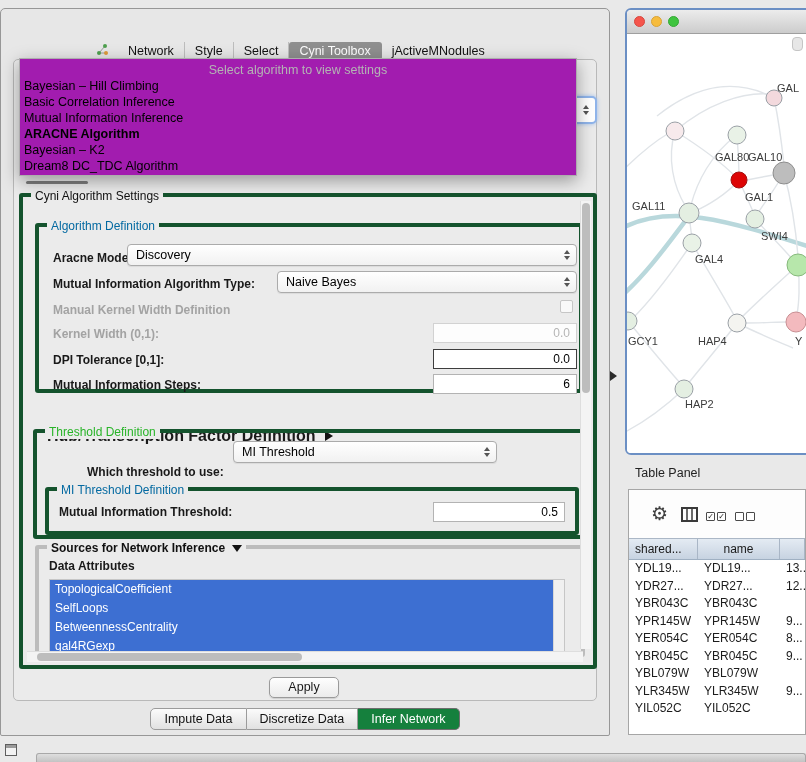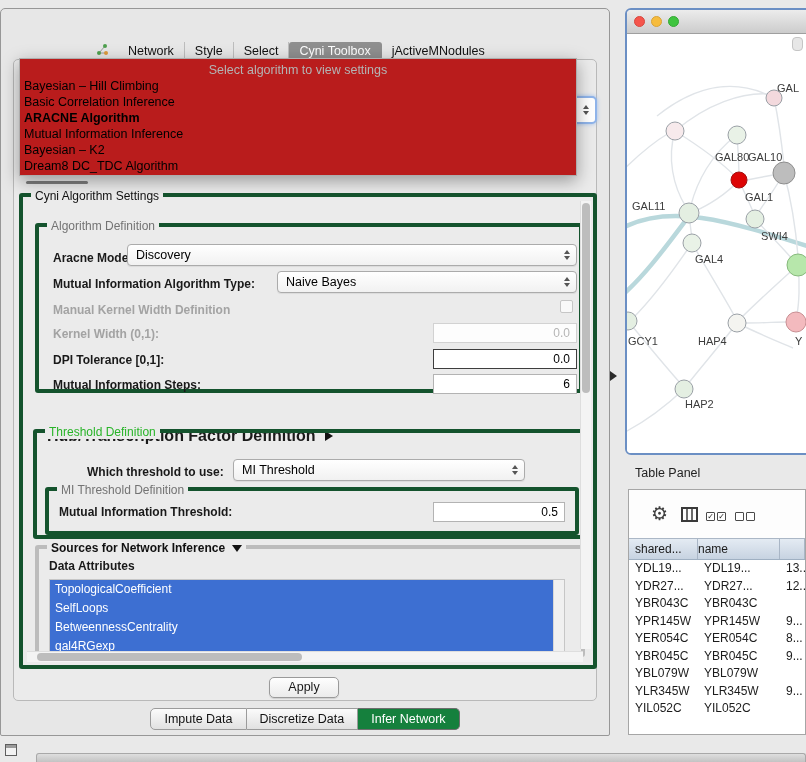--- a/index.html
+++ b/index.html
@@ -21,35 +21,35 @@
   .cp-tabs{position:absolute;left:86px;top:31px;height:21px;display:flex;align-items:center;}
   .cp-tab{display:flex;align-items:center;gap:20px;padding:2px 10px;font-size:12.5px;color:#111;
     border-right:1px solid #bdbdbd;white-space:nowrap;}
   .cp-tab:last-child{border-right:none;}
   .cp-tab.sel{background:#8f8f8f;color:#fff;border-radius:3px;border-right:1px solid transparent;}
 
   .tab-panel{position:absolute;left:12px;top:50px;width:584px;height:642px;background:#ebebeb;
     border:1px solid #b9b9b9;border-radius:5px;}
 
   
-  .algo-popup{position:absolute;left:18px;top:49px;width:558px;height:118px;background:#b91c1c;
+  .algo-popup{position:absolute;left:18px;top:49px;width:558px;height:118px;background:#a21caf;
     border:1px solid #adadad;box-shadow:0 5px 16px rgba(0,0,0,0.35);z-index:50;padding-top:3px;}
   .algo-ph{height:16px;line-height:16px;text-align:center;color:#b4b4b4;font-size:12.5px;}
   .algo-item{height:16px;line-height:16px;padding-left:4px;font-size:12.5px;color:#000;white-space:nowrap;}
   .algo-item.bold{font-weight:bold;}
 
   .combo-remnant{position:absolute;left:562px;top:87px;width:34px;height:28px;background:#fff;
     border:2px solid #8fb4ea;border-radius:5px;box-shadow:0 0 4px #9dbdec;z-index:10;}
   .stub-line{position:absolute;left:25px;top:172px;width:62px;height:3px;background:#7d7d7d;border-radius:2px;}
 
   
   .fs{position:absolute;border:4px solid #14532d;border-radius:3px;background:transparent;}
   .fs > .legend{position:absolute;top:-8px;left:8px;background:#ebebeb;padding:0 4px;font-size:12px;
     line-height:14px;white-space:nowrap;color:#111;}
-  .legend.blue{color:#737373;text-align:center;}
+  .legend.blue{color:#0369a1;text-align:center;}
   .legend.green{color:#28b428;}
   .legend.srcleg{font-weight:bold;display:flex;align-items:center;}
 
   .fs-settings{left:18px;top:184px;width:578px;height:476px;}
   .fs-alg{left:12px;top:26px;width:548px;height:170px;}
   .fs-threshold{left:10px;top:232px;width:552px;height:110px;}
   .fs-mi{left:8px;top:54px;width:534px;height:48px;}
   .fs-sources{left:12px;top:348px;width:550px;height:112px;border-color:#bcbcbc;}
 
   .lbl{position:absolute;font-weight:bold;color:#191919;white-space:nowrap;font-size:12px;}
@@ -120,21 +120,21 @@
   .tp-gear{position:absolute;left:22px;top:14px;font-size:19px;color:#3e3e3e;line-height:20px;}
   .tp-colicon{position:absolute;left:52px;top:17px;}
   .pair{position:absolute;top:22px;display:flex;gap:2px;}
   .pbox{width:9px;height:9px;border:1px solid #4a4a4a;border-radius:1px;font-size:8px;line-height:8px;
     text-align:center;color:#222;background:#fff;}
   .tp-head{display:flex;height:22px;background:linear-gradient(#e4ebf3,#c7d3e1);
     border-top:1px solid #abb7c6;border-bottom:1px solid #9fb0c2;align-items:center;font-size:12px;}
   .tp-head .tp-cell{border-right:1px solid #a9b6c6;height:100%;line-height:20px;overflow:hidden;white-space:nowrap;}
   .tp-cell.c0{width:69px;padding-left:6px;}
   .tp-cell.c1{width:82px;padding-left:6px;}
-  .tp-head .tp-cell.c1{text-align:left;padding-left:0;}
+  .tp-head .tp-cell.c1{text-align:center;padding-left:0;}
   .tp-cell.c2{flex:1;padding-left:6px;}
   .tp-row{display:flex;height:17.5px;line-height:17.5px;font-size:12px;color:#1c1c1c;}
   .tp-row .tp-cell{overflow:hidden;white-space:nowrap;}
 
   
   .split-arrow{position:absolute;left:610px;top:371px;width:0;height:0;
     border-top:5px solid transparent;border-bottom:5px solid transparent;border-left:7px solid #2b2b2b;}
   .mini-win{position:absolute;left:5px;top:744px;width:12px;height:12px;border:1px solid #5e5e5e;background:#f2f2f2;}
   .mini-win::before{content:"";display:block;height:3px;background:#9a9a9a;}
   .bottom-bar{position:absolute;left:36px;top:753px;width:770px;height:9px;
@@ -177,22 +177,22 @@
         <span class="tri-up-s"></span>
         <span class="tri-down-s"></span>
       </span>
   </div>
 
   <div class="algo-popup">
     <div class="algo-ph">Select algorithm to view settings</div>
     <div id="algo-items">
         <div class="algo-item">Bayesian – Hill Climbing</div>
         <div class="algo-item">Basic Correlation Inference</div>
+        <div class="algo-item">Mutual Information Inference</div>
         <div class="algo-item bold">ARACNE Algorithm</div>
-        <div class="algo-item">Mutual Information Inference</div>
         <div class="algo-item">Bayesian – K2</div>
         <div class="algo-item">Dream8 DC_TDC Algorithm</div>
       </div>
   </div>
 
   <div class="stub-line"></div>
 
   <div class="fs fs-settings">
     <span class="legend">Cyni Algorithm Settings</span>
 
@@ -232,21 +232,21 @@
 
     <div class="hub-row">
       <span>Hub/Transcription Factor Definition</span>
       <span class="tri-right"></span>
     </div>
 
     <div class="fs fs-threshold">
       <span class="legend green">Threshold Definition</span>
 
       <span class="lbl" style="left:50px;top:32px">Which threshold to use:</span>
-      <div class="combo" style="left:196px;top:26px;width:292px">
+      <div class="combo" style="left:196px;top:8px;width:264px">
         <span class="combo-val">MI Threshold</span>
         <span class="arrows">
             <span class="tri-up-s"></span>
             <span class="tri-down-s"></span>
           </span>
       </div>
 
       <div class="fs fs-mi">
         <span class="legend blue">MI Threshold Definition</span>
         <span class="lbl" style="left:10px;top:14px">Mutual Information Threshold:</span>

